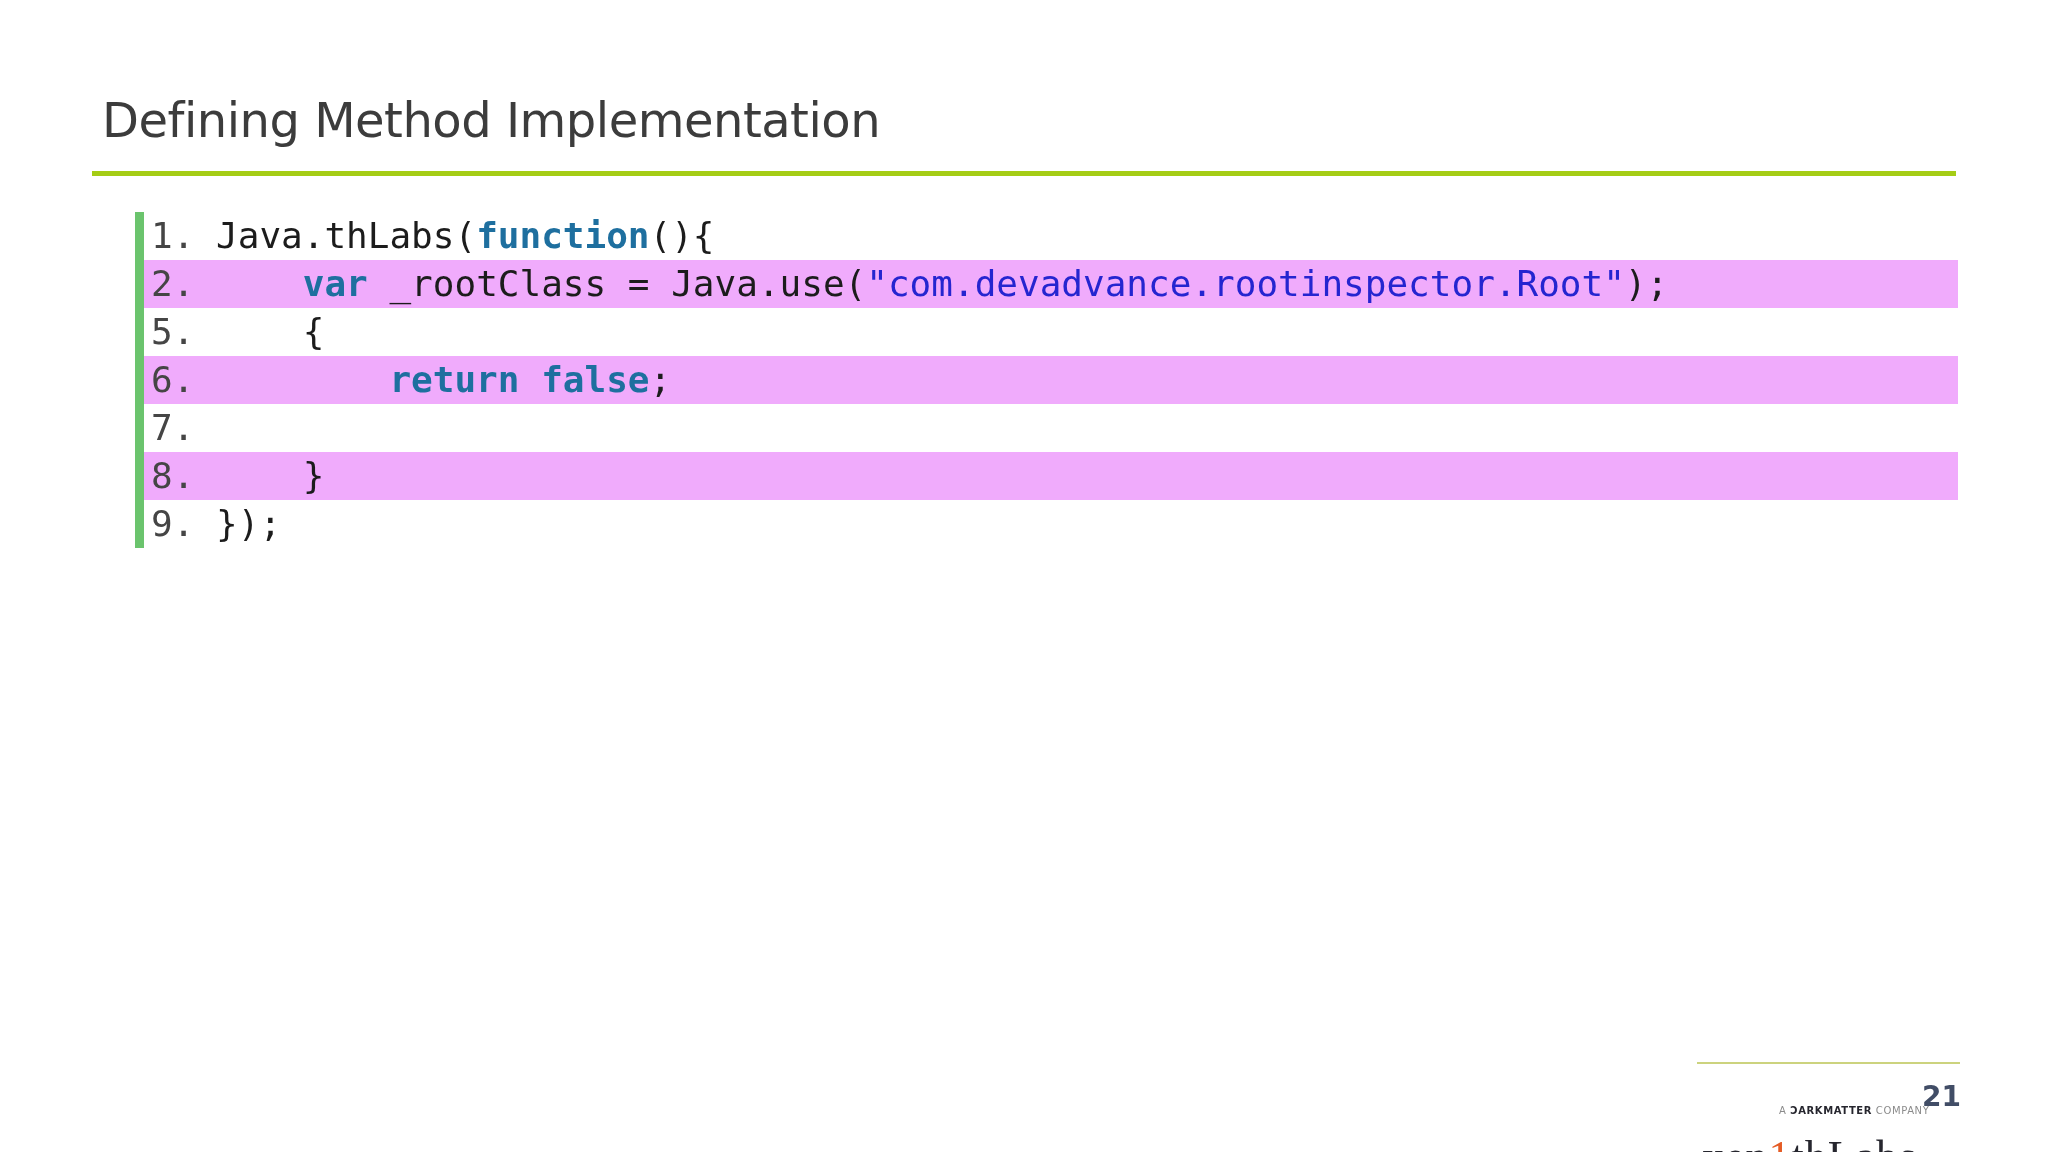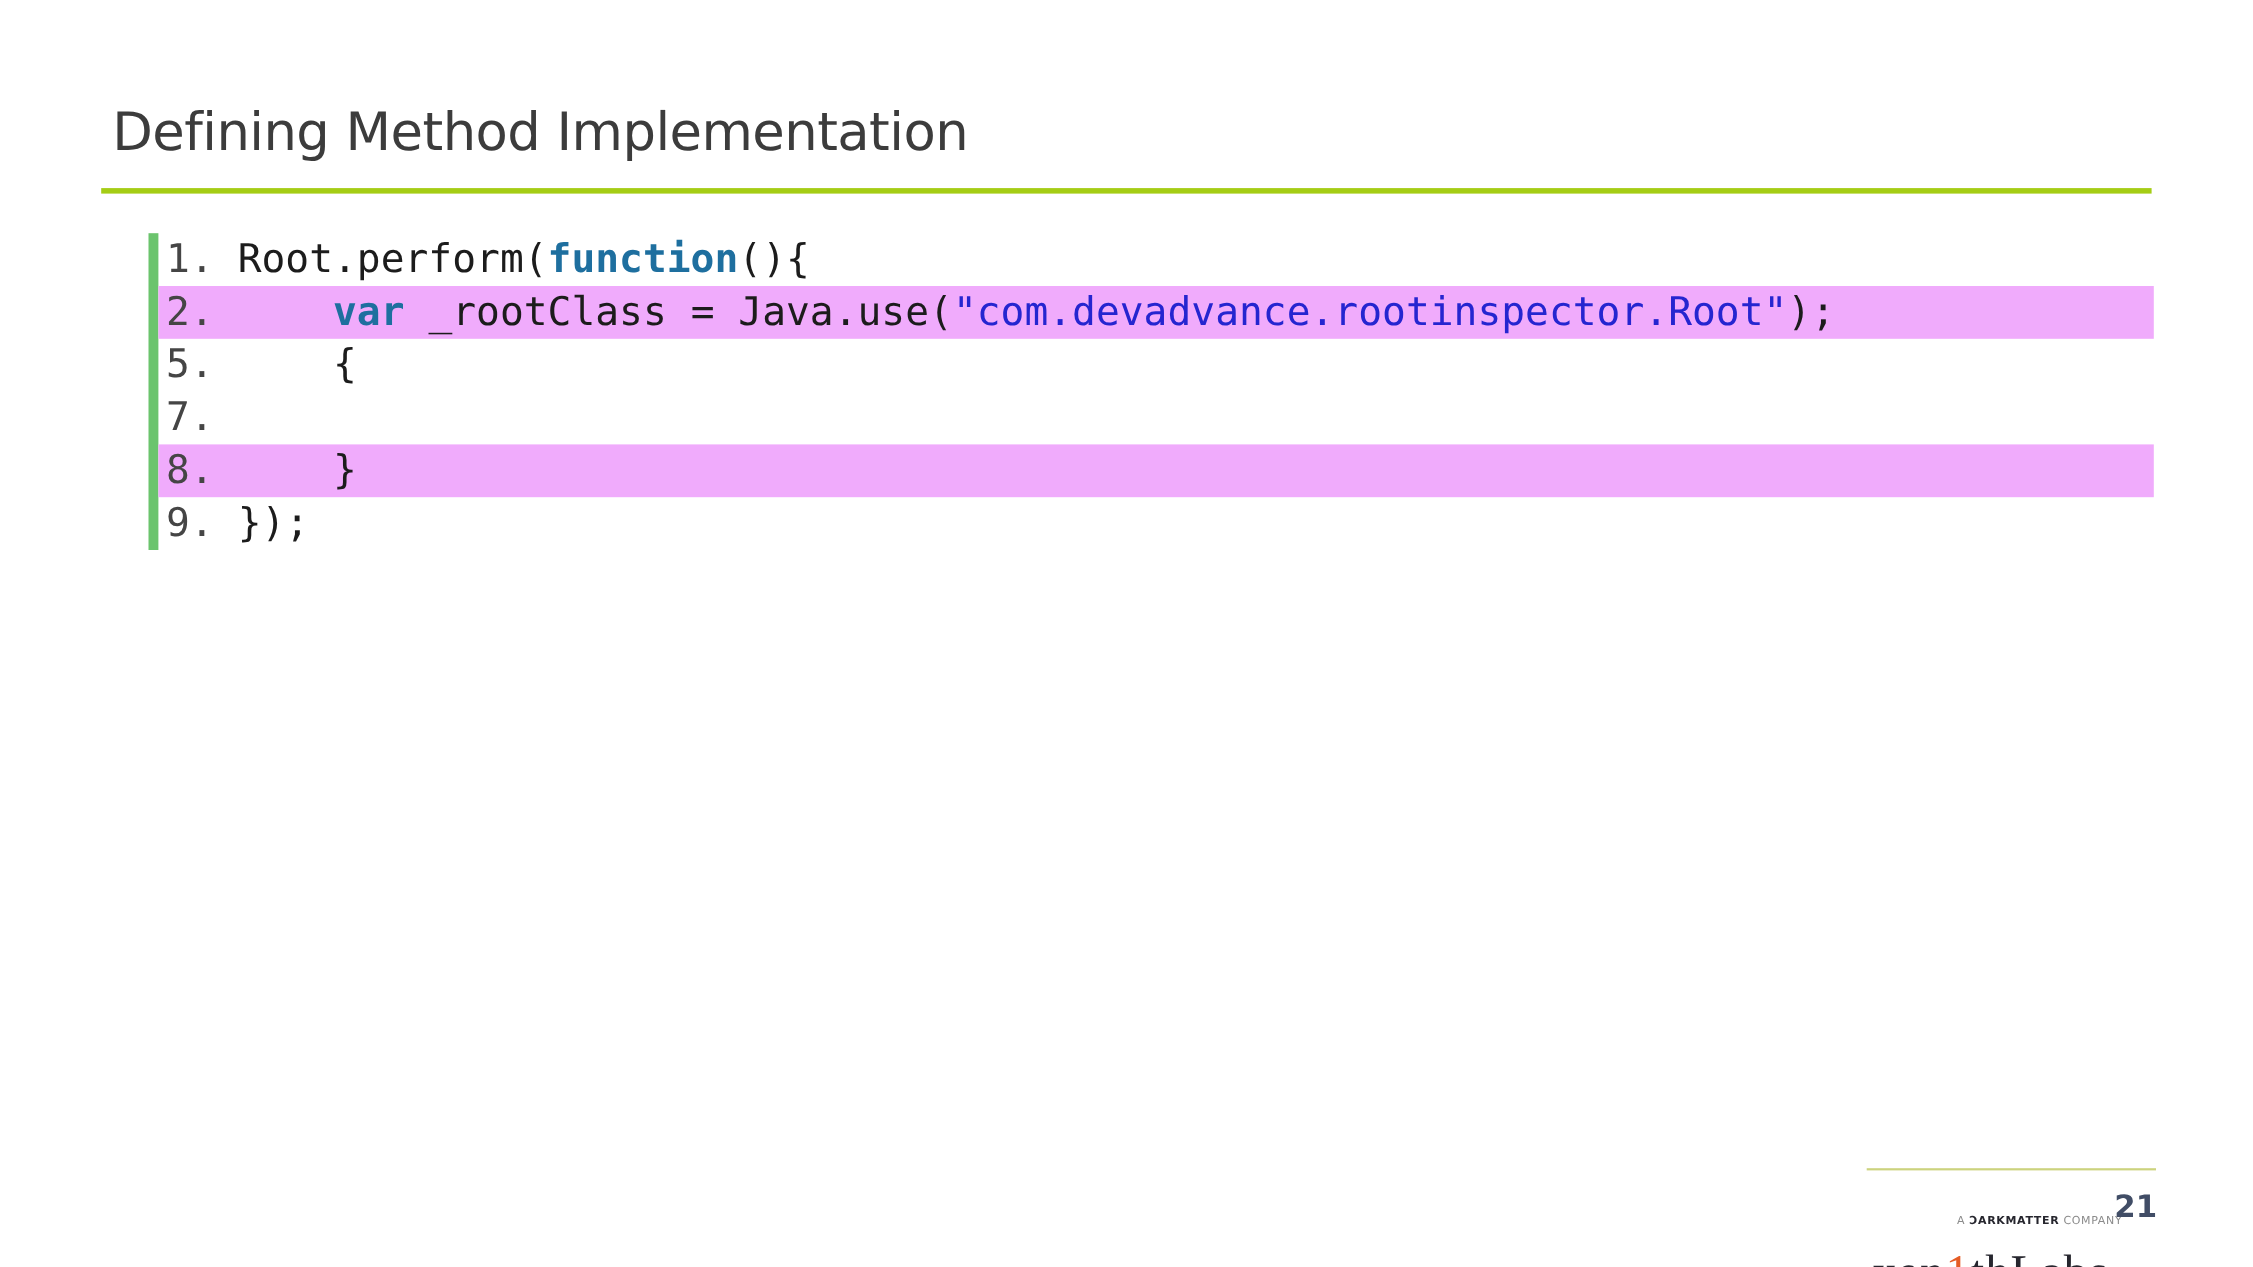--- a/index.html
+++ b/index.html
@@ -95,23 +95,24 @@
 </style>
 </head>
 <body>
 
 <h1 class="slide-title">Defining Method Implementation</h1>
 
 <div class="title-rule"></div>
 
 <section class="code-block">
   <div>
-      <div class="code-line"><span class="ln">1. </span><span class="seg-plain">Root.perform(</span><span class="seg-keyword">function</span><span class="seg-plain">(){</span></div>
+      <div class="code-line"><span class="ln">1. </span><span class="seg-plain">Java.thLabs(</span><span class="seg-keyword">function</span><span class="seg-plain">(){</span></div>
       <div class="code-line striped"><span class="ln">2. </span><span class="seg-plain">    </span><span class="seg-keyword">var</span><span class="seg-plain"> _rootClass = Java.use(</span><span class="seg-string">"com.devadvance.rootinspector.Root"</span><span class="seg-plain">);</span></div>
       <div class="code-line"><span class="ln">5. </span><span class="seg-plain">    {</span></div>
+      <div class="code-line striped"><span class="ln">6. </span><span class="seg-plain">        </span><span class="seg-keyword">return</span><span class="seg-plain"> </span><span class="seg-keyword">false</span><span class="seg-plain">;</span></div>
       <div class="code-line"><span class="ln">7. </span></div>
       <div class="code-line striped"><span class="ln">8. </span><span class="seg-plain">    }</span></div>
       <div class="code-line"><span class="ln">9. </span><span class="seg-plain">});</span></div>
     </div>
 </section>
 
 <div class="footer-rule"></div>
 
 <div class="logo"><span>xen</span><span class="accent">1</span><span>thLabs</span></div>
 

